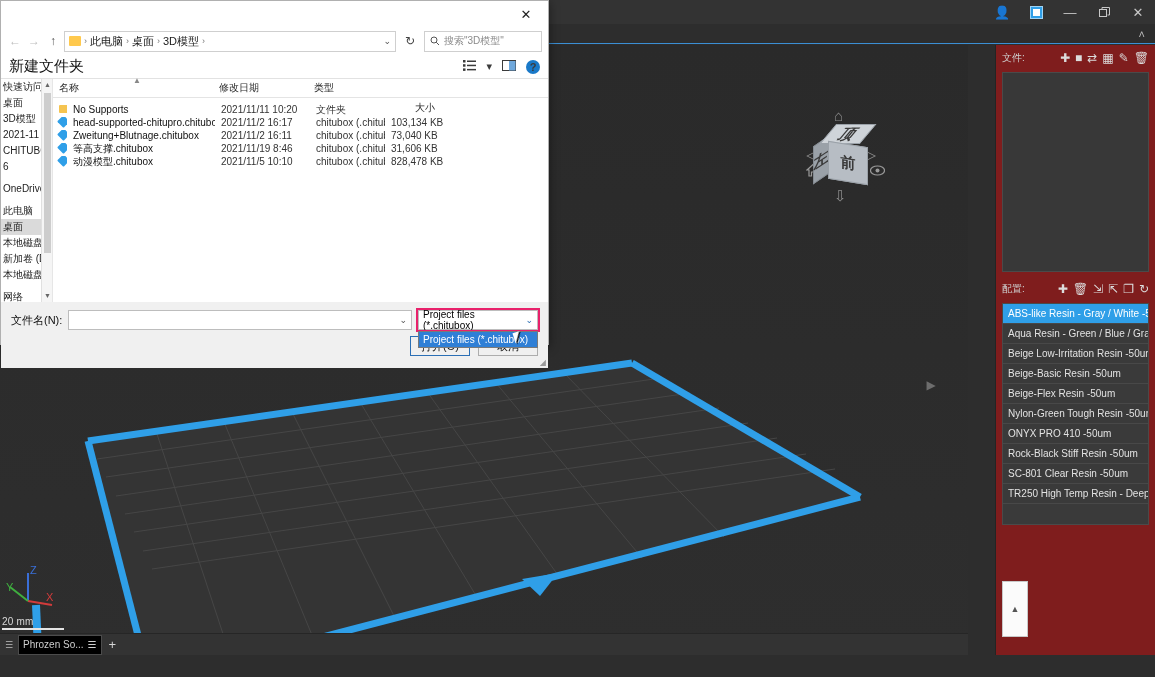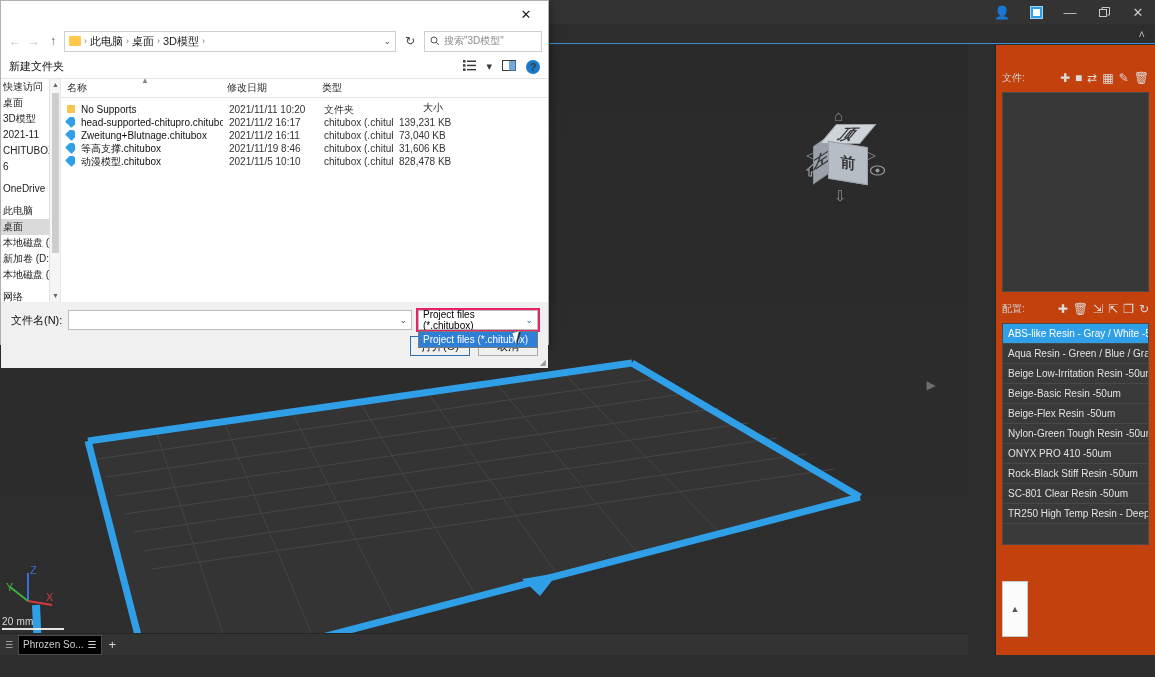--- a/index.html
+++ b/index.html
@@ -100,22 +100,22 @@
 
   .vp-expander {
     position: absolute; right: 30px; top: 310px; width: 14px; height: 60px;
     display: flex; align-items: center; justify-content: center;
     color: #6d6d6d; font-size: 12px;
   }
 
   
   .rpanel {
     position: absolute; right: 0; top: 45px; width: 160px; height: 610px;
-    background: #c2410c; border-left: 1px solid #242424;
-    padding: 22px 6px 0 6px;
+    background: #7f1d1d; border-left: 1px solid #242424;
+    padding: 2px 6px 0 6px;
   }
   .rp-row {
     display: flex; align-items: center; gap: 5px; height: 22px;
     color: #cfcfcf; font-size: 10px;
   }
   .rp-label { white-space: nowrap; }
   .rp-icons { display: flex; gap: 5px; margin-left: auto; align-items: center; }
   .rp-ic { color: #dcdcdc; font-size: 12px; line-height: 1; cursor: pointer; }
 
   .file-list-box {
@@ -203,32 +203,32 @@
   .search {
     width: 118px; height: 21px; border: 1px solid #cfcfcf; background: #fff;
     display: flex; align-items: center; gap: 4px; padding: 0 5px;
   }
   .search .ph { color: #8a8a8a; font-size: 10px; white-space: nowrap; }
 
   .dlg-toolbar {
     height: 24px; background: #ffffff; display: flex; align-items: center;
     padding: 0 8px; gap: 6px; border-bottom: 1px solid #e2e2e2;
   }
-  .tb-newfolder { font-size: 11px; color: #111; }
+  .tb-newfolder { font-size: 15px; color: #111; }
   .tb-right { margin-left: auto; display: flex; align-items: center; gap: 10px; }
   .tb-right span { color: #3b3b3b; font-size: 11px; }
   .help-ic {
     width: 14px; height: 14px; border-radius: 50%; background: #1a79c8;
     color: #fff; font-size: 10px; display: flex; align-items: center;
     justify-content: center; font-weight: bold;
   }
 
   .dlg-body { display: flex; height: 223px; background: #fff; }
   .dlg-side {
-    width: 60px; background: #fff; border-right: 1px solid #e6e6e6;
+    width: 52px; background: #fff; border-right: 1px solid #e6e6e6;
     overflow: hidden; position: relative;
   }
   .side-item {
     height: 16px; line-height: 16px; font-size: 10px; color: #222;
     padding-left: 2px; white-space: nowrap; overflow: hidden;
   }
   .side-item.sel { background: #dadada; }
   .side-item .pin { float: right; color: #888; font-size: 8px; padding-right: 4px; }
   .side-scroll {
     position: absolute; right: 0; top: 0; width: 11px; height: 100%;
@@ -600,21 +600,21 @@
             <div class="f-name">No Supports</div>
             <div class="f-date">2021/11/11 10:20</div>
             <div class="f-type">文件夹</div>
             <div class="f-size"></div>
           </div>
           <div class="frow">
             <div class="f-icon"><span class="ico-chitu"></span></div>
             <div class="f-name">head-supported-chitupro.chitubox</div>
             <div class="f-date">2021/11/2 16:17</div>
             <div class="f-type">chitubox (.chitub…</div>
-            <div class="f-size">139,231 KB</div>
+            <div class="f-size">103,134 KB</div>
           </div>
           <div class="frow">
             <div class="f-icon"><span class="ico-chitu"></span></div>
             <div class="f-name">Zweitung+Blutnage.chitubox</div>
             <div class="f-date">2021/11/2 16:11</div>
             <div class="f-type">chitubox (.chitub…</div>
             <div class="f-size">73,040 KB</div>
           </div>
           <div class="frow">
             <div class="f-icon"><span class="ico-chitu"></span></div>

